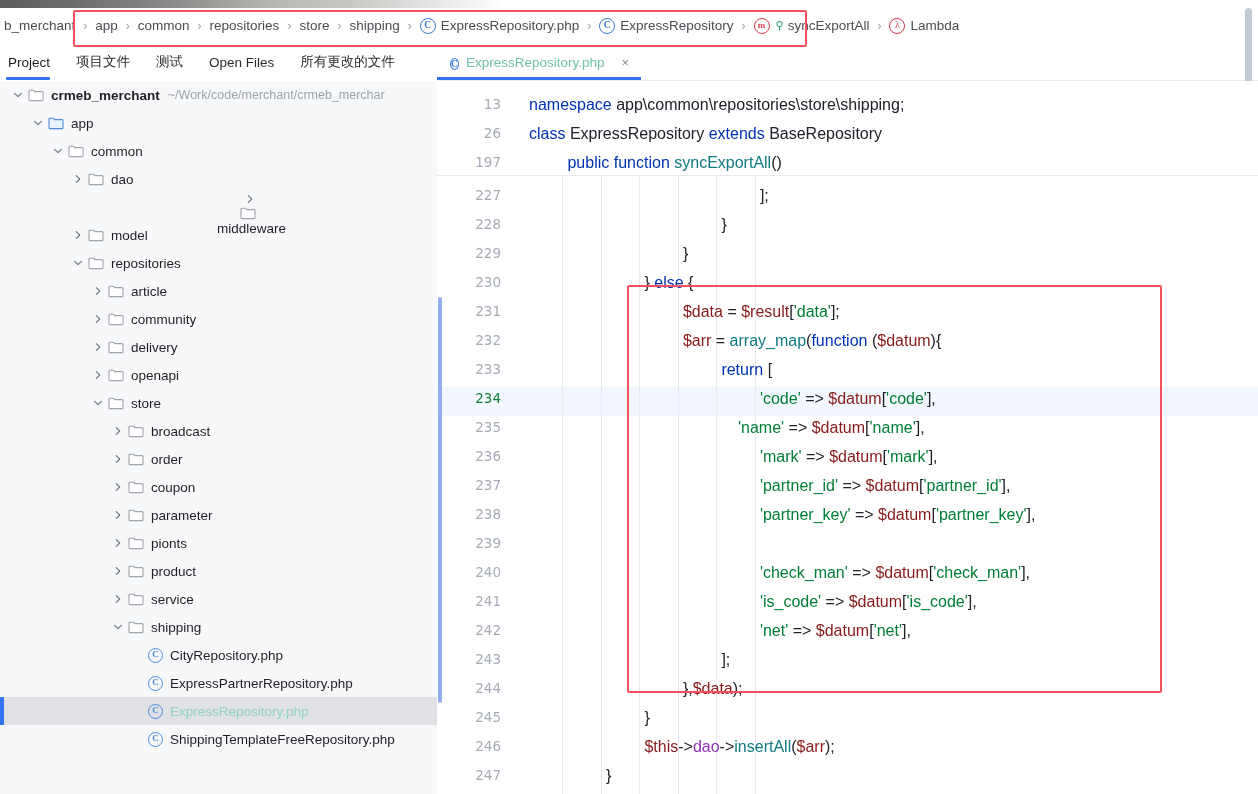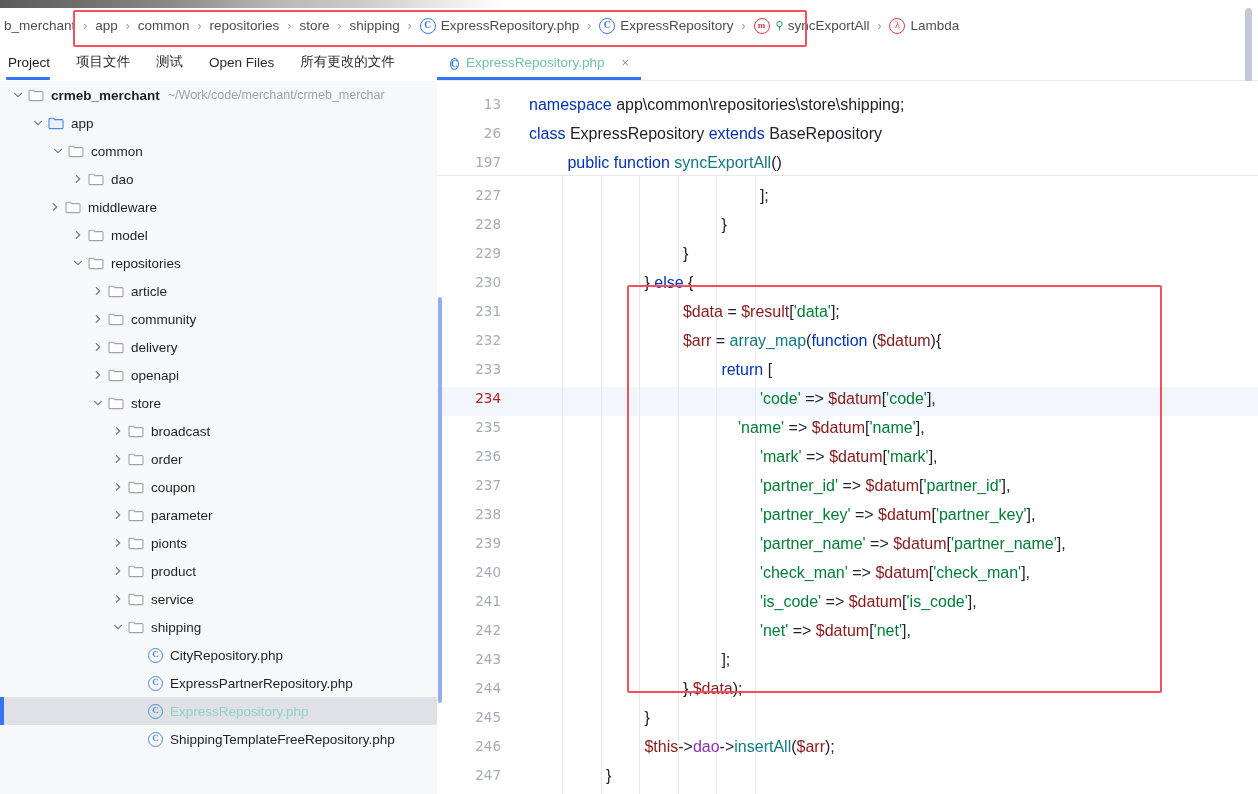--- a/index.html
+++ b/index.html
@@ -112,21 +112,21 @@
 
   
   .editor{
     position:absolute;left:437px;top:81px;width:821px;height:713px;background:#ffffff;overflow:hidden;
     font-family:"DejaVu Sans Mono","Liberation Mono",monospace;font-size:14.5px;
   }
   .gutter-line{
     position:absolute;left:437px;width:64px;text-align:right;
     color:#a5abb6;font-family:"DejaVu Sans","Liberation Sans",sans-serif;font-size:13.5px;
   }
-  .gutter-line.cur{color:#b91c1c;}
+  .gutter-line.cur{color:#15803d;}
   .code-line{
     position:absolute;left:0;white-space:pre;color:#20222a;
   }
   .sticky{
     position:absolute;left:437px;top:81px;width:821px;height:84px;background:#ffffff;z-index:20;
     border-bottom:1px solid #e7e9ee;
   }
   .cur-line-hl{
     position:absolute;left:437px;width:821px;height:29px;background:#f2f6fd;z-index:1;
   }
@@ -277,21 +277,21 @@
             <path d="M4.3 2.6 L7.7 6 L4.3 9.4" fill="none" stroke="#73777f" stroke-width="1.2" stroke-linecap="round" stroke-linejoin="round"></path>
           </svg>
         </span>
         <span class="folder">
           <svg width="16" height="14" viewBox="0 0 16 14">
             <path d="M1 3.2 a1 1 0 0 1 1-1 h3.4 l1.3 1.4 H14 a1 1 0 0 1 1 1 v7 a1 1 0 0 1-1 1 H2 a1 1 0 0 1-1-1 Z" fill="#ffffff" stroke="#9fa3ab" stroke-width="1.1" stroke-linejoin="round"></path>
           </svg>
         </span>
         <span class="lbl">dao</span>
       </div>
-      <div class="row" style="padding-left: 49px;">
+      <div class="row" style="padding-left: 72px; flex-direction: column;">
         <span class="arrow">
           <svg width="12" height="12" viewBox="0 0 12 12">
             <path d="M4.3 2.6 L7.7 6 L4.3 9.4" fill="none" stroke="#73777f" stroke-width="1.2" stroke-linecap="round" stroke-linejoin="round"></path>
           </svg>
         </span>
         <span class="folder">
           <svg width="16" height="14" viewBox="0 0 16 14">
             <path d="M1 3.2 a1 1 0 0 1 1-1 h3.4 l1.3 1.4 H14 a1 1 0 0 1 1 1 v7 a1 1 0 0 1-1 1 H2 a1 1 0 0 1-1-1 Z" fill="#ffffff" stroke="#9fa3ab" stroke-width="1.1" stroke-linejoin="round"></path>
           </svg>
         </span>
@@ -558,21 +558,20 @@
       <div class="code-line" style="top: 380px; left: 759.88px; z-index: 12;"><span class="t-str">'code'</span> =&gt; <span class="t-var">$datum</span>[<span class="t-str">'code'</span>],</div>
       <div class="gutter-line" style="top: 409px; left: 437px; z-index: 12;">235</div>
       <div class="code-line" style="top: 409px; left: 738px; z-index: 12;"><span class="t-str">'name'</span> =&gt; <span class="t-var">$datum</span>[<span class="t-str">'name'</span>],</div>
       <div class="gutter-line" style="top: 438px; left: 437px; z-index: 12;">236</div>
       <div class="code-line" style="top: 438px; left: 759.88px; z-index: 12;"><span class="t-str">'mark'</span> =&gt; <span class="t-var">$datum</span>[<span class="t-str">'mark'</span>],</div>
       <div class="gutter-line" style="top: 467px; left: 437px; z-index: 12;">237</div>
       <div class="code-line" style="top: 467px; left: 759.88px; z-index: 12;"><span class="t-str">'partner_id'</span> =&gt; <span class="t-var">$datum</span>[<span class="t-str">'partner_id'</span>],</div>
       <div class="gutter-line" style="top: 496px; left: 437px; z-index: 12;">238</div>
       <div class="code-line" style="top: 496px; left: 759.88px; z-index: 12;"><span class="t-str">'partner_key'</span> =&gt; <span class="t-var">$datum</span>[<span class="t-str">'partner_key'</span>],</div>
       <div class="gutter-line" style="top: 525px; left: 437px; z-index: 12;">239</div>
-      <div class="code-line" style="top: 525px; left: 759.88px; z-index: 12;"><span class="t-str">'partner_name'</span> =&gt; <span class="t-var">$datum</span>[<span class="t-str">'partner_name'</span>],</div>
       <div class="gutter-line" style="top: 554px; left: 437px; z-index: 12;">240</div>
       <div class="code-line" style="top: 554px; left: 759.88px; z-index: 12;"><span class="t-str">'check_man'</span> =&gt; <span class="t-var">$datum</span>[<span class="t-str">'check_man'</span>],</div>
       <div class="gutter-line" style="top: 583px; left: 437px; z-index: 12;">241</div>
       <div class="code-line" style="top: 583px; left: 759.88px; z-index: 12;"><span class="t-str">'is_code'</span> =&gt; <span class="t-var">$datum</span>[<span class="t-str">'is_code'</span>],</div>
       <div class="gutter-line" style="top: 612px; left: 437px; z-index: 12;">242</div>
       <div class="code-line" style="top: 612px; left: 759.88px; z-index: 12;"><span class="t-str">'net'</span> =&gt; <span class="t-var">$datum</span>[<span class="t-str">'net'</span>],</div>
       <div class="gutter-line" style="top: 641px; left: 437px; z-index: 12;">243</div>
       <div class="code-line" style="top: 641px; left: 721.4px; z-index: 12;">];</div>
       <div class="gutter-line" style="top: 670px; left: 437px; z-index: 12;">244</div>
       <div class="code-line" style="top: 670px; left: 682.92px; z-index: 12;">},<span class="t-var">$data</span>);</div>

